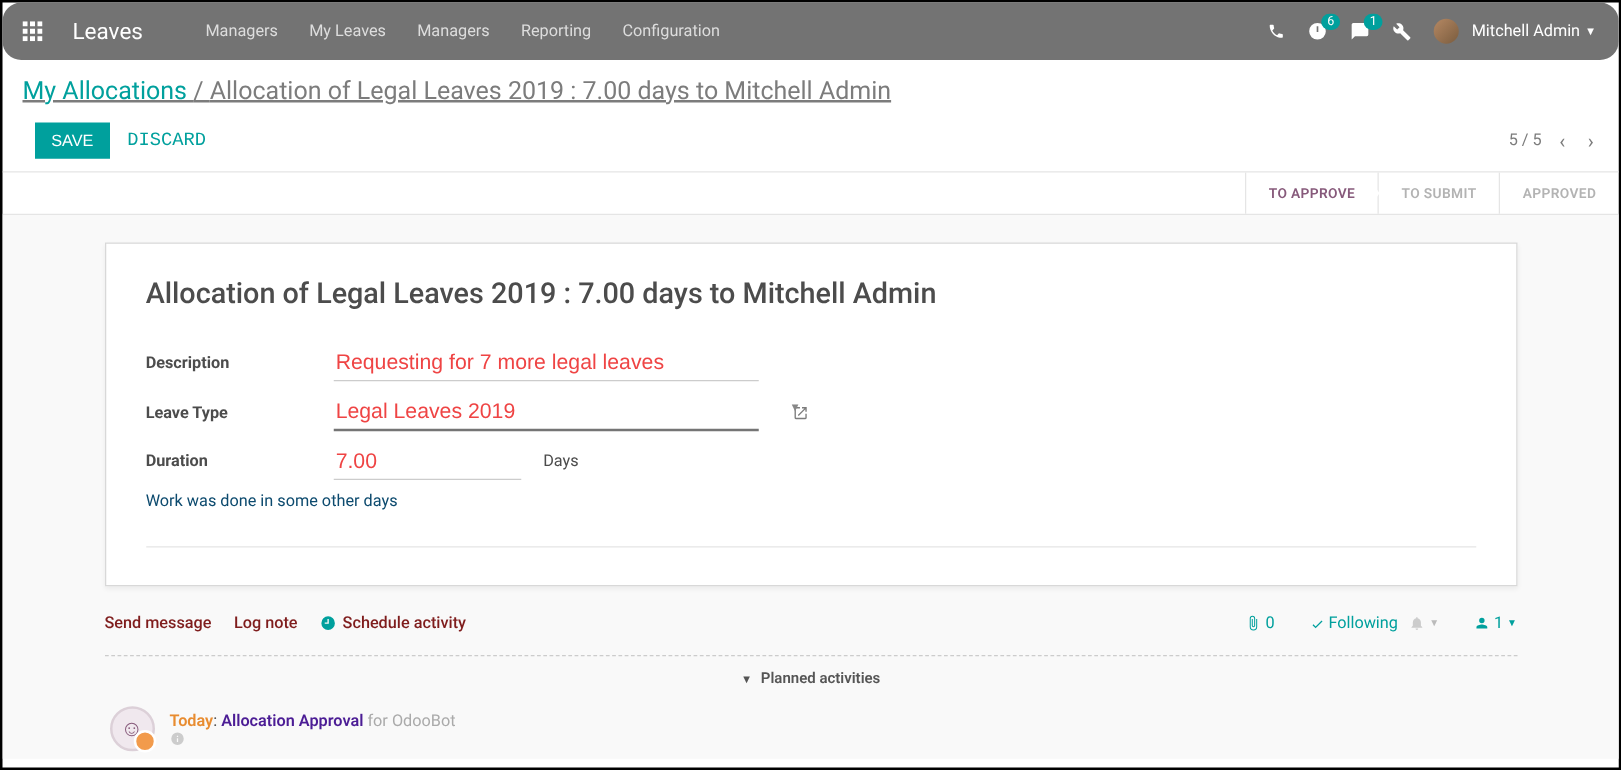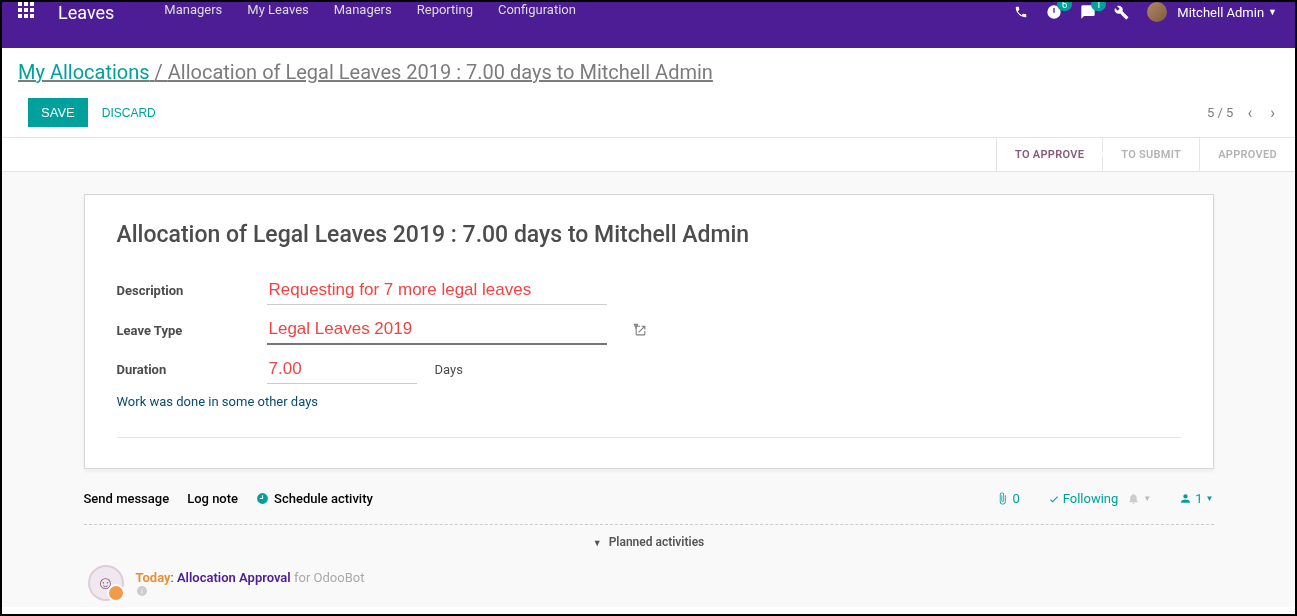--- a/index.html
+++ b/index.html
@@ -1,38 +1,38 @@
 <!DOCTYPE html>
 <html><head>
 <meta charset="utf-8">
 <style>
 * { box-sizing: border-box; margin: 0; padding: 0; }
 body { font-family: -apple-system, BlinkMacSystemFont, "Segoe UI", Roboto, Arial, sans-serif; font-size: 13px; color: #4c4c4c; background: #fff; width: 1297px; height: 616px; overflow: hidden; border: 2px solid #000; }
 
 
-.navbar { background: #4c1d95; height: 46px; display: flex; align-items: flex-start; color: #fff; padding: 0 10px; }
+.navbar { background: #737373; height: 46px; display: flex; align-items: center; color: #fff; padding: 0 10px; border-radius: 15px; }
 .navbar .apps-icon { width: 28px; display: flex; justify-content: center; cursor: pointer; }
 .navbar .brand { font-size: 18px; font-weight: 400; margin-left: 18px; margin-right: 50px; }
 .navbar .nav-menu { display: flex; gap: 25px; }
 .navbar .nav-item { color: #ddd; cursor: pointer; font-size: 13px; }
 .navbar .spacer { flex: 1; }
 .navbar .right-icons { display: flex; align-items: center; gap: 18px; margin-right: 8px; }
 .navbar .right-icons > * { cursor: pointer; position: relative; }
 .badge { background: #00a09d; color: #fff; border-radius: 10px; font-size: 10px; padding: 1px 5px; position: absolute; top: -6px; right: -10px; }
 .avatar-circle { width: 20px; height: 20px; border-radius: 50%; background: linear-gradient(135deg,#b58863,#7a5c3e); display: inline-block; vertical-align: middle; margin-right: 6px; }
 .user-block { display: flex; align-items: center; gap: 4px; }
 
 
 .control-panel { padding: 12px 16px 10px 16px; border-bottom: 1px solid #e5e5e5; }
 .breadcrumb { font-size: 20px; color: #7c7c7c; margin-bottom: 14px; text-decoration: underline; }
 .breadcrumb a { color: #00a09d; text-decoration: none; }
 .cp-row { display: flex; align-items: center; justify-content: space-between; }
 .cp-left { display: flex; align-items: center; gap: 14px; margin-left: 10px; }
 .btn-primary { background: #00a09d; color: #fff; border: none; padding: 7px 13px; font-weight: 500; font-size: 13px; cursor: pointer; }
-.btn-link { color: #00a09d; background: none; border: none; font-weight: 500; font-size: 12px; cursor: pointer; }
+.btn-link { color: #00a09d; background: none; border: none; font-weight: 500; font-size: 15px; cursor: pointer; font-family: Liberation Mono, monospace; }
 .cp-right { display: flex; align-items: center; gap: 10px; color: #7c7c7c; font-size: 13px; }
 .chev { color: #7c7c7c; cursor: pointer; font-size: 16px; padding: 0 4px; }
 
 
 .statusbar { display: flex; justify-content: flex-end; padding: 0; border-bottom: 1px solid #e5e5e5; }
 .status-step { padding: 10px 18px; font-size: 11px; font-weight: 600; color: #b3b3b3; border-left: 1px solid #e5e5e5; letter-spacing: 0.3px; position: relative; }
 .status-step.current { color: #875a7b; }
 .status-step.arrow::after { content: ""; position: absolute; right: -9px; top: 0; bottom: 0; width: 18px; background: #fff; clip-path: polygon(0 0, 60% 50%, 0 100%); border-right: 1px solid #e5e5e5; z-index: 1; }
 
 
@@ -49,21 +49,21 @@
 .ext-link { color: #7c7c7c; cursor: pointer; font-size: 13px; }
 .inp-dur { width: 150px; }
 .dur-unit { margin-left: 18px; color: #4c4c4c; }
 .reason-text { font-size: 13px; color: #0c4a6e; }
 .sheet-divider { border: none; border-top: 1px solid #e5e5e5; margin-top: 28px; }
 
 
 .chatter { width: 1130px; margin: 22px auto 0 auto; }
 .chatter-top { display: flex; align-items: center; justify-content: space-between; padding-bottom: 18px; }
 .chatter-actions { display: flex; gap: 18px; }
-.chatter-link { color: #000000; font-weight: 500; font-size: 13px; cursor: pointer; display: inline-flex; align-items: center; gap: 5px; }
+.chatter-link { color: #7f1d1d; font-weight: 500; font-size: 13px; cursor: pointer; display: inline-flex; align-items: center; gap: 5px; }
 .chatter-right { display: flex; align-items: center; gap: 28px; color: #00a09d; font-size: 13px; }
 .chatter-right .ic { display: inline-flex; align-items: center; gap: 3px; cursor: pointer; }
 .bell { color: #bbb; }
 .follower-ct { display: inline-flex; align-items: center; gap: 3px; }
 .chatter-divider { border: none; border-top: 1px dashed #ccc; }
 .planned-hdr { text-align: center; padding: 10px 0; color: #555; font-size: 12px; font-weight: 600; }
 .planned-hdr .tri { font-size: 9px; margin-right: 4px; }
 .activity-row { display: flex; align-items: center; gap: 12px; padding: 6px 4px; }
 .activity-avatar { width: 36px; height: 36px; border-radius: 50%; background: #f0e8ee; border: 2px solid #dcd0d8; display: flex; align-items: center; justify-content: center; font-size: 18px; color: #875a7b; position: relative; }
 .activity-avatar::after { content: ""; position: absolute; width: 14px; height: 14px; background: #f29b4c; border: 2px solid #fff; border-radius: 50%; bottom: -3px; right: -3px; }

